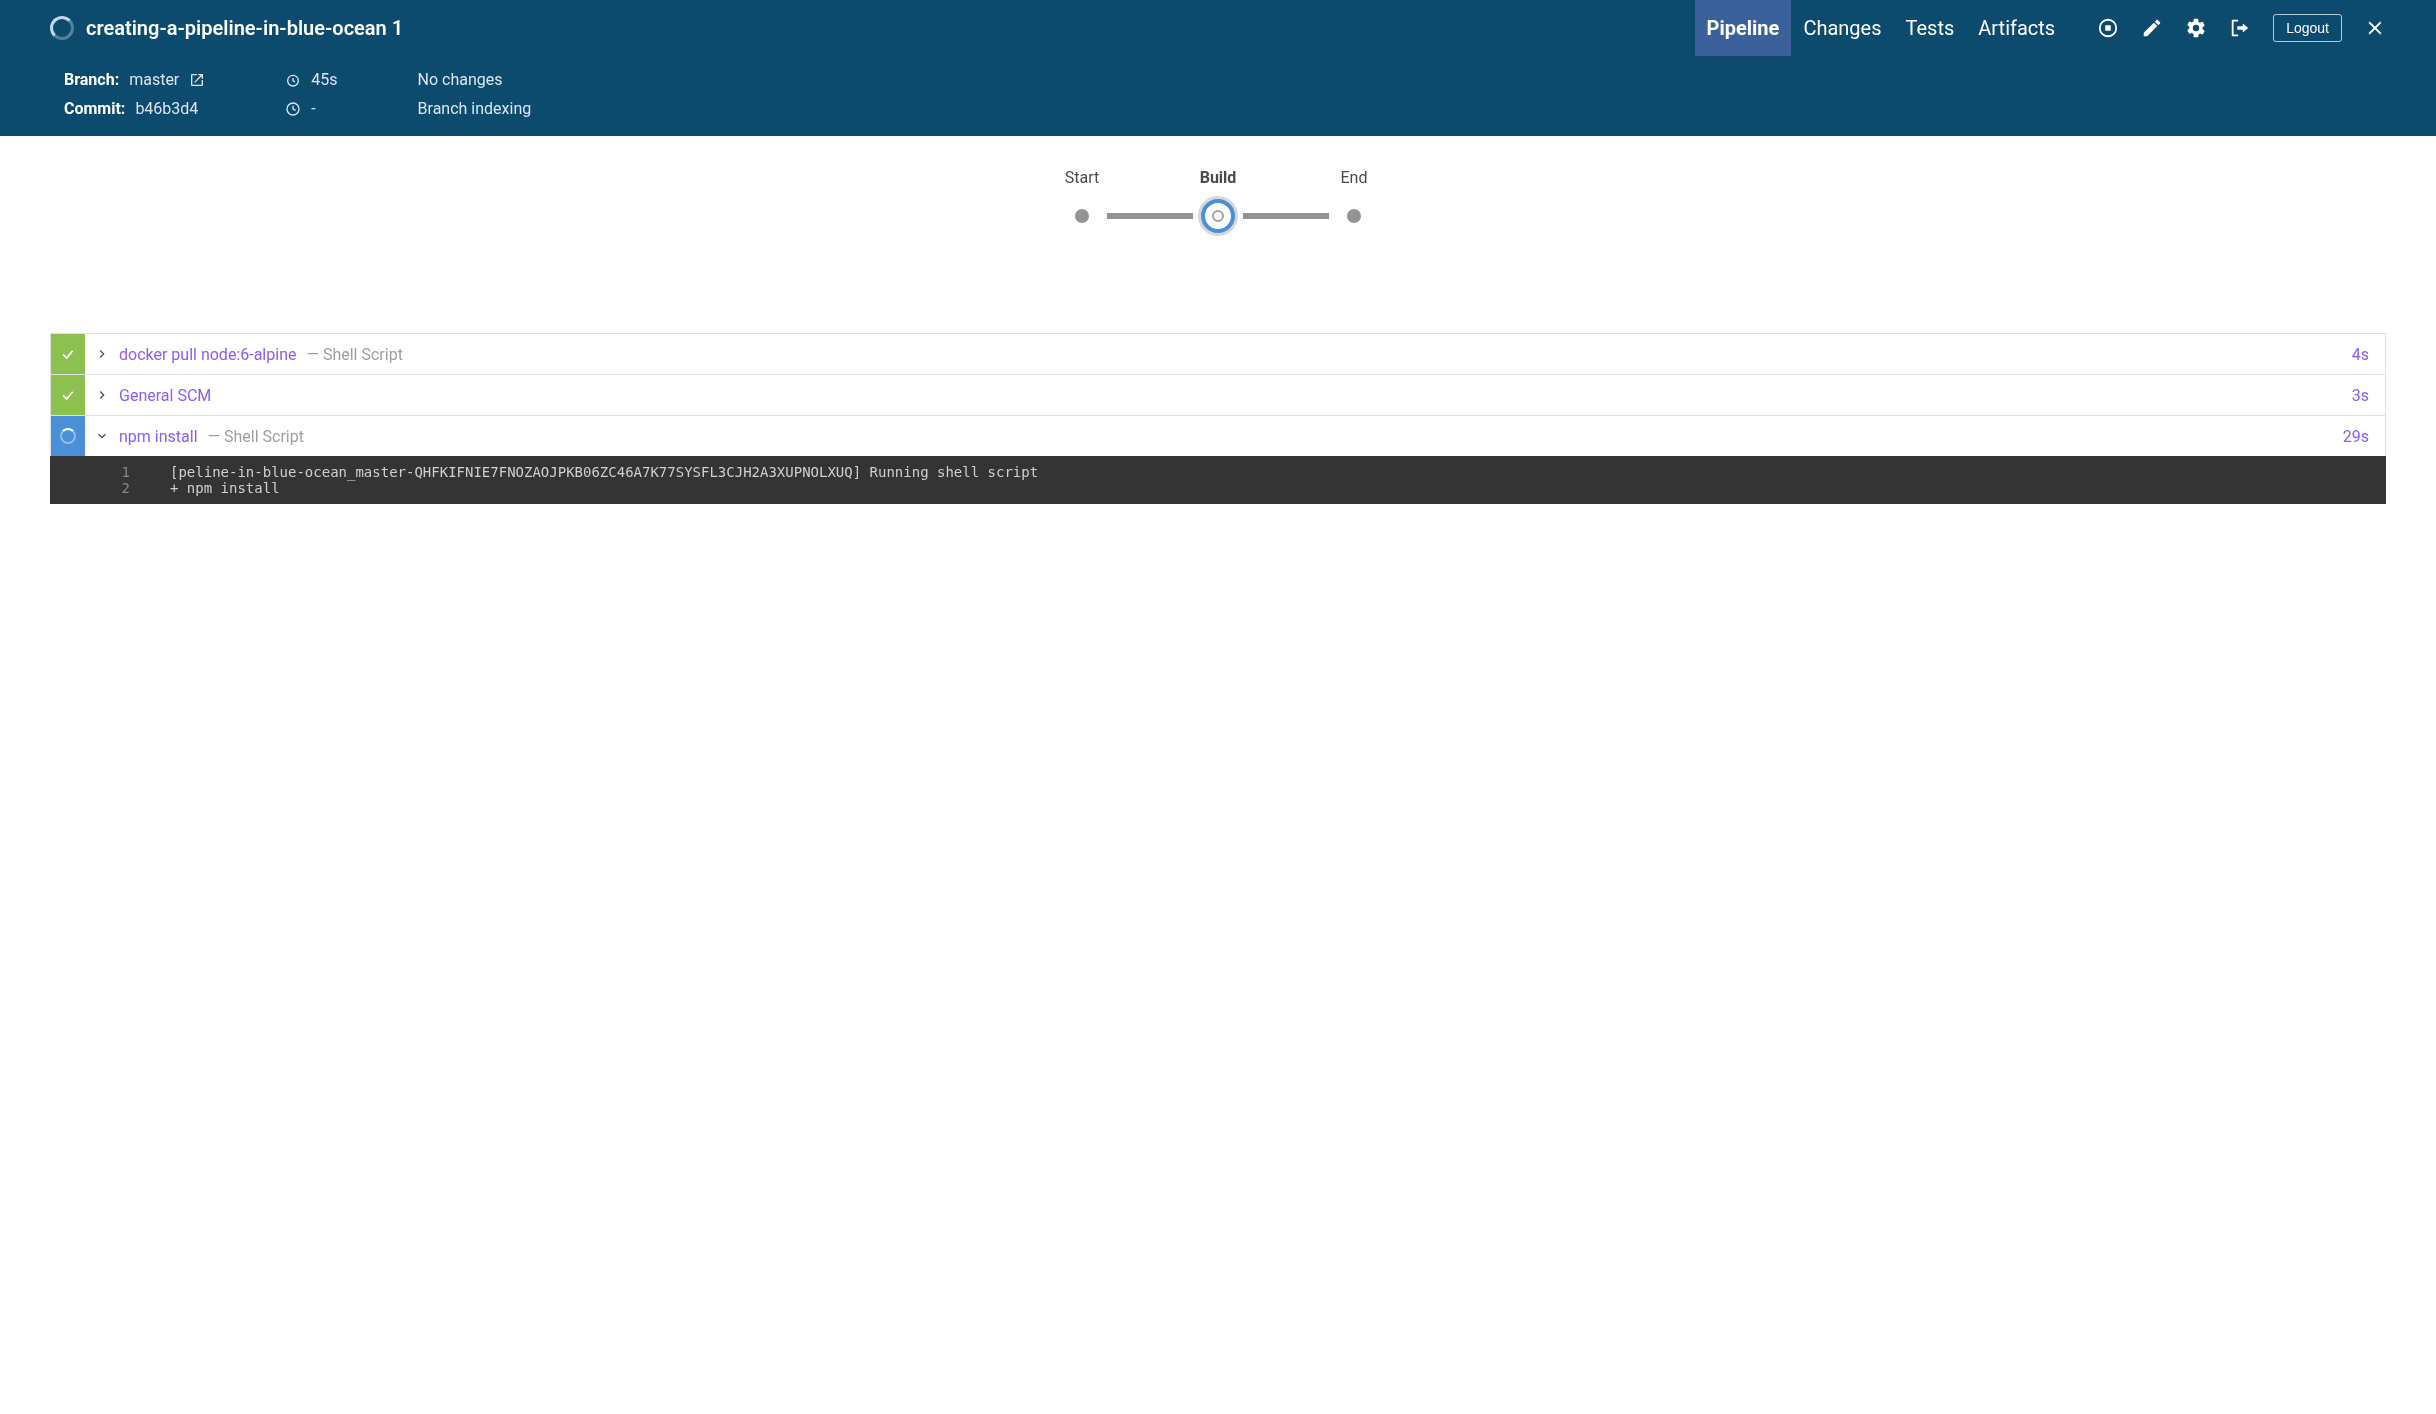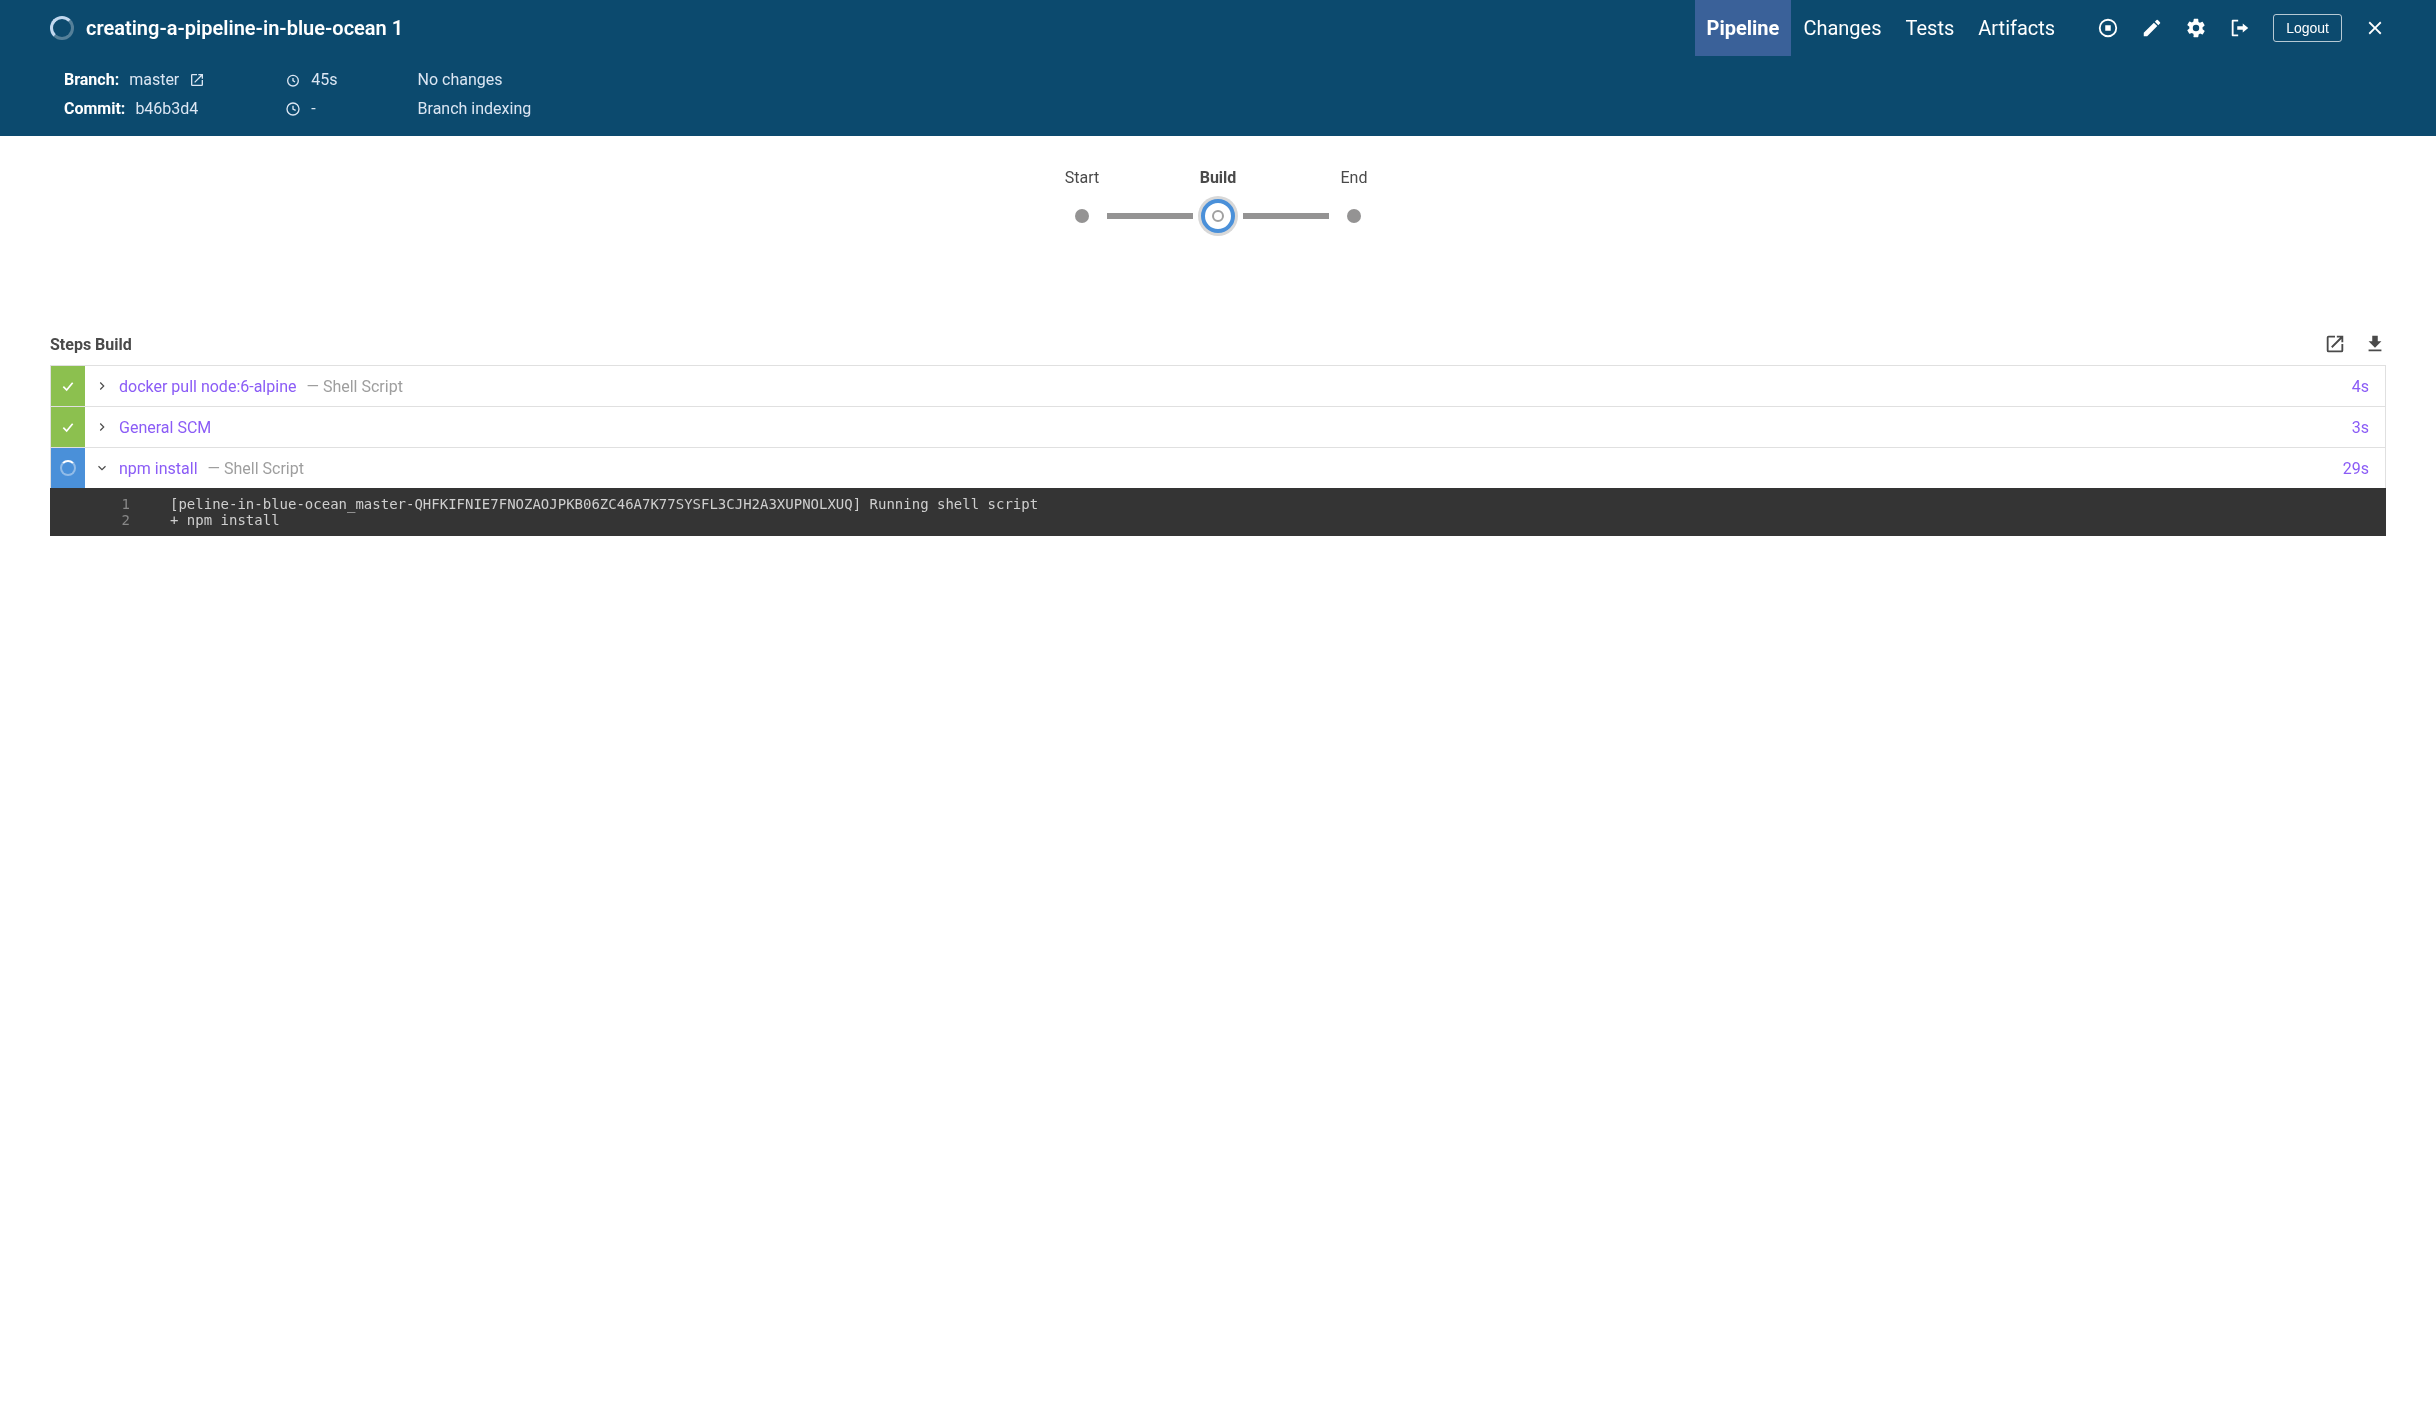--- a/index.html
+++ b/index.html
@@ -153,31 +153,20 @@
           <div class="stage-conn"></div>
           <div style="width: 50px; display: flex; justify-content: center; align-items: center;">
             <div class="stage-dot"></div>
           </div>
         </div>
       </div>
     </div>
 </div>
 
 <div class="steps-section">
-  <div class="steps-header">
-    <div class="steps-title">Steps Build</div>
-    <div class="steps-actions">
-      <svg class="step-action-icon" viewBox="0 0 24 24">
-          <path d="M19 19H5V5h7V3H5a2 2 0 0 0-2 2v14a2 2 0 0 0 2 2h14a2 2 0 0 0 2-2v-7h-2v7zM14 3v2h3.59l-9.83 9.83 1.41 1.41L19 6.41V10h2V3h-7z"></path>
-        </svg>
-      <svg class="step-action-icon" viewBox="0 0 24 24">
-          <path d="M19 9h-4V3H9v6H5l7 7 7-7zM5 18v2h14v-2H5z"></path>
-        </svg>
-    </div>
-  </div>
   <div id="steps">
       <div class="step-row">
         <div class="step-status success">
           <svg class="status-check" viewBox="0 0 24 24">
             <polyline points="5 13 10 18 19 7"></polyline>
           </svg>
         </div>
         <div class="step-toggle">
           <svg class="chev" viewBox="0 0 24 24">
             <polyline points="9 6 15 12 9 18"></polyline>

